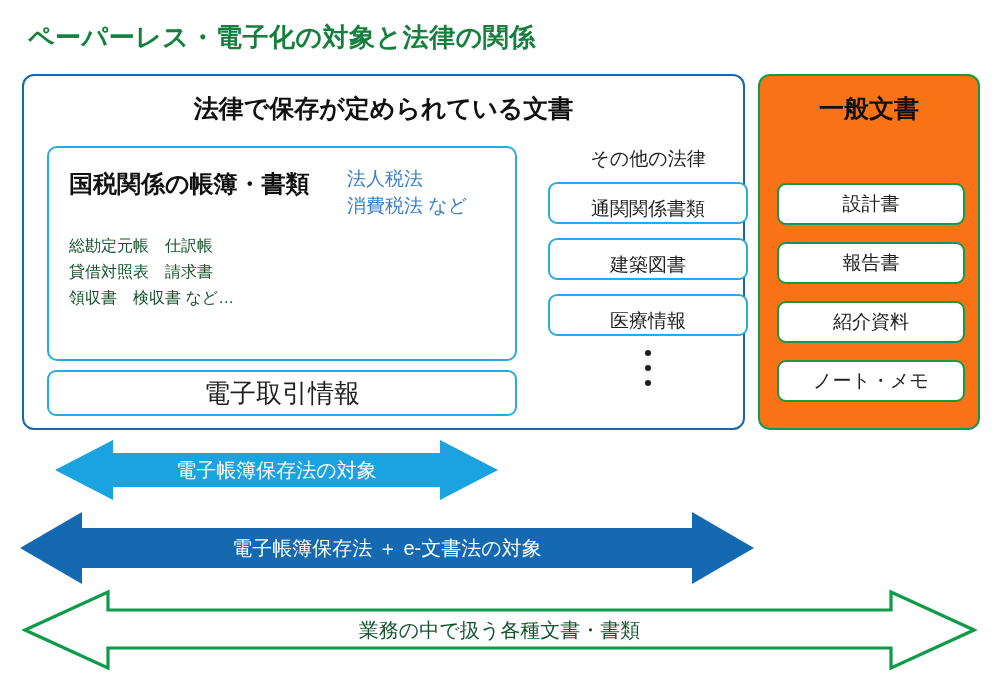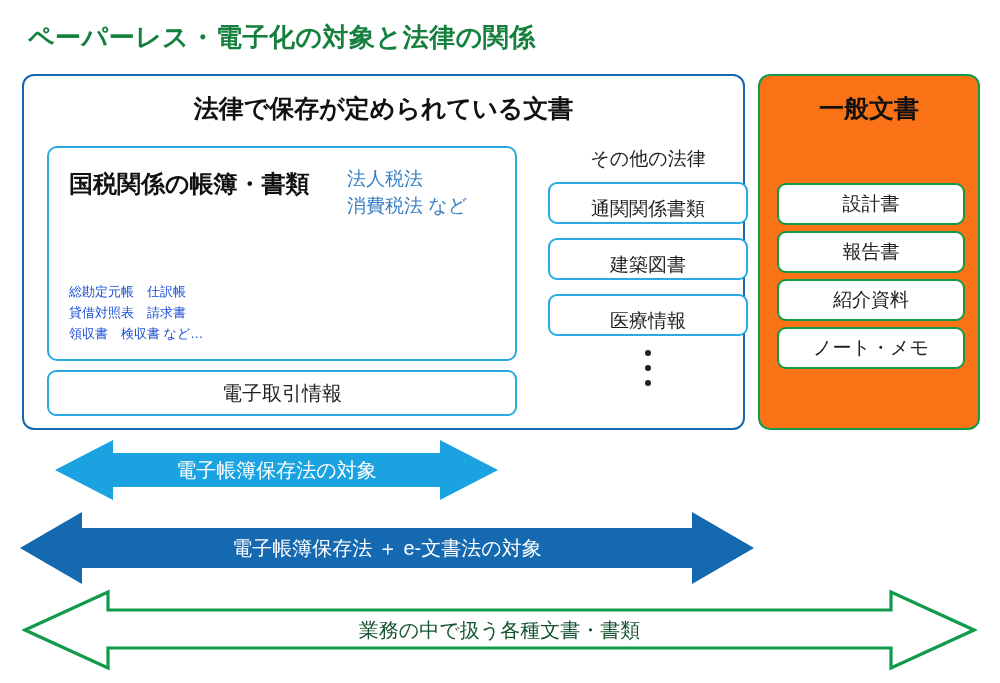--- a/index.html
+++ b/index.html
@@ -83,41 +83,40 @@
     top: 18px;
     font-size: 19px;
     line-height: 1.42;
     color: #3a7fc4;
     white-space: nowrap;
   }
   #tax-docs-list {
     position: absolute;
     left: 20px;
     top: 85px;
-    font-size: 13px;
+    font-size: 16px;
     line-height: 1.62;
-    color: #1d4ed8;
+    color: #14532d;
     white-space: pre;
-    margin-top: 48px;
   }
 
   
   #etrade-box {
     position: absolute;
     left: 23px;
     top: 294px;
     width: 470px;
     height: 46px;
     border: 2px solid #29abe2;
     border-radius: 9px;
     box-sizing: border-box;
     display: flex;
     align-items: center;
     justify-content: center;
-    font-size: 20px;
+    font-size: 26px;
     color: #1f1f1f;
     background: #ffffff;
   }
 
   
   #other-laws-column {
     position: absolute;
     left: 524px;
     top: 70px;
     width: 200px;
@@ -189,21 +188,21 @@
     width: 188px;
     height: 42px;
     border: 2px solid #0f9b4a;
     border-radius: 9px;
     box-sizing: border-box;
     display: flex;
     align-items: center;
     justify-content: center;
     font-size: 19px;
     color: #1f1f1f;
-    margin-bottom: 6px;
+    margin-bottom: 17px;
     background: #ffffff;
   }
 
   
   .arrow-wrap {
     position: absolute;
   }
   .arrow-wrap svg {
     display: block;
   }

